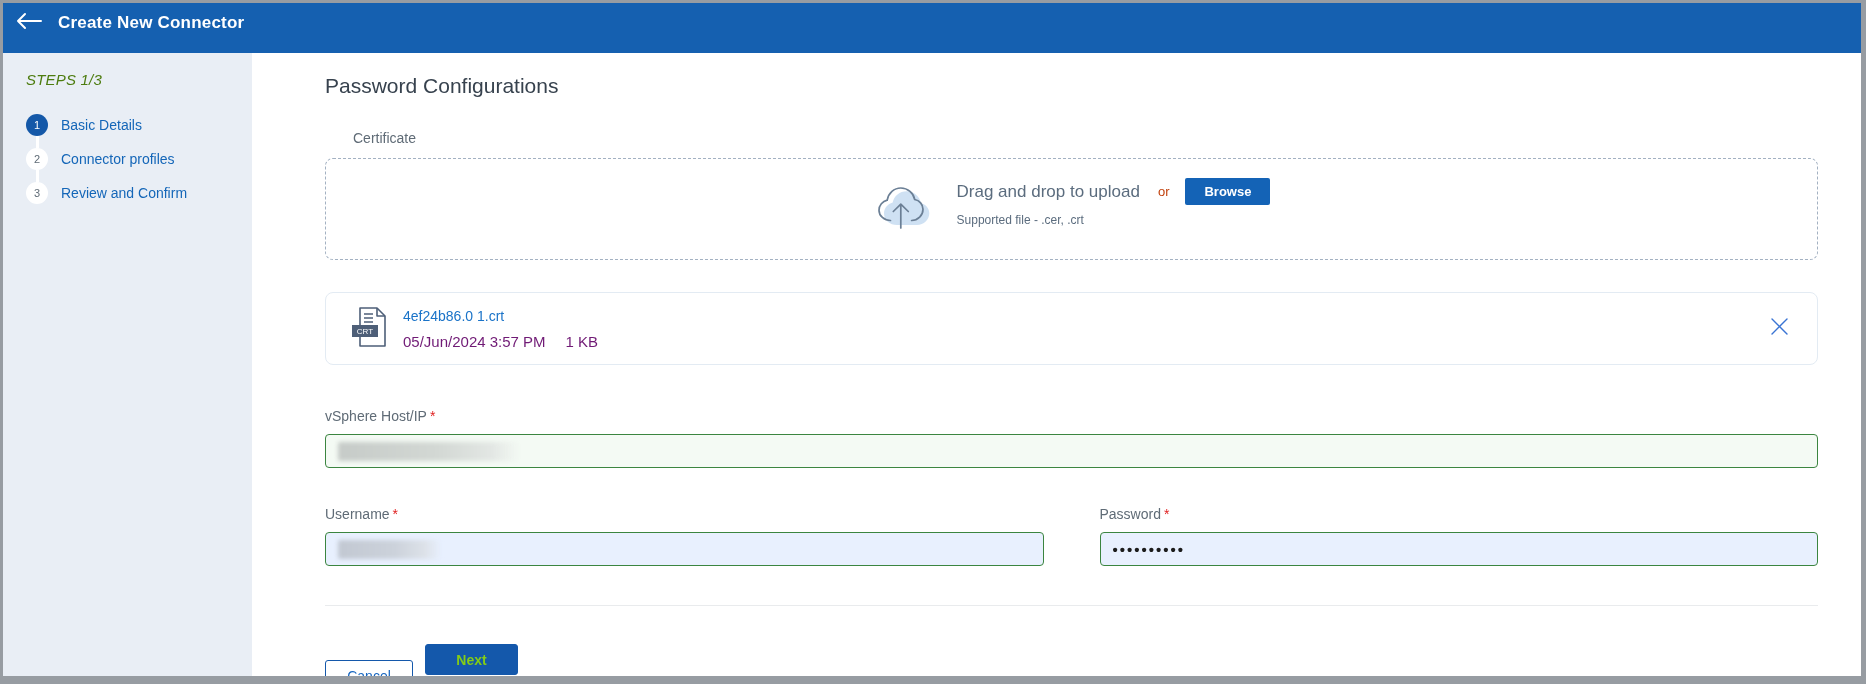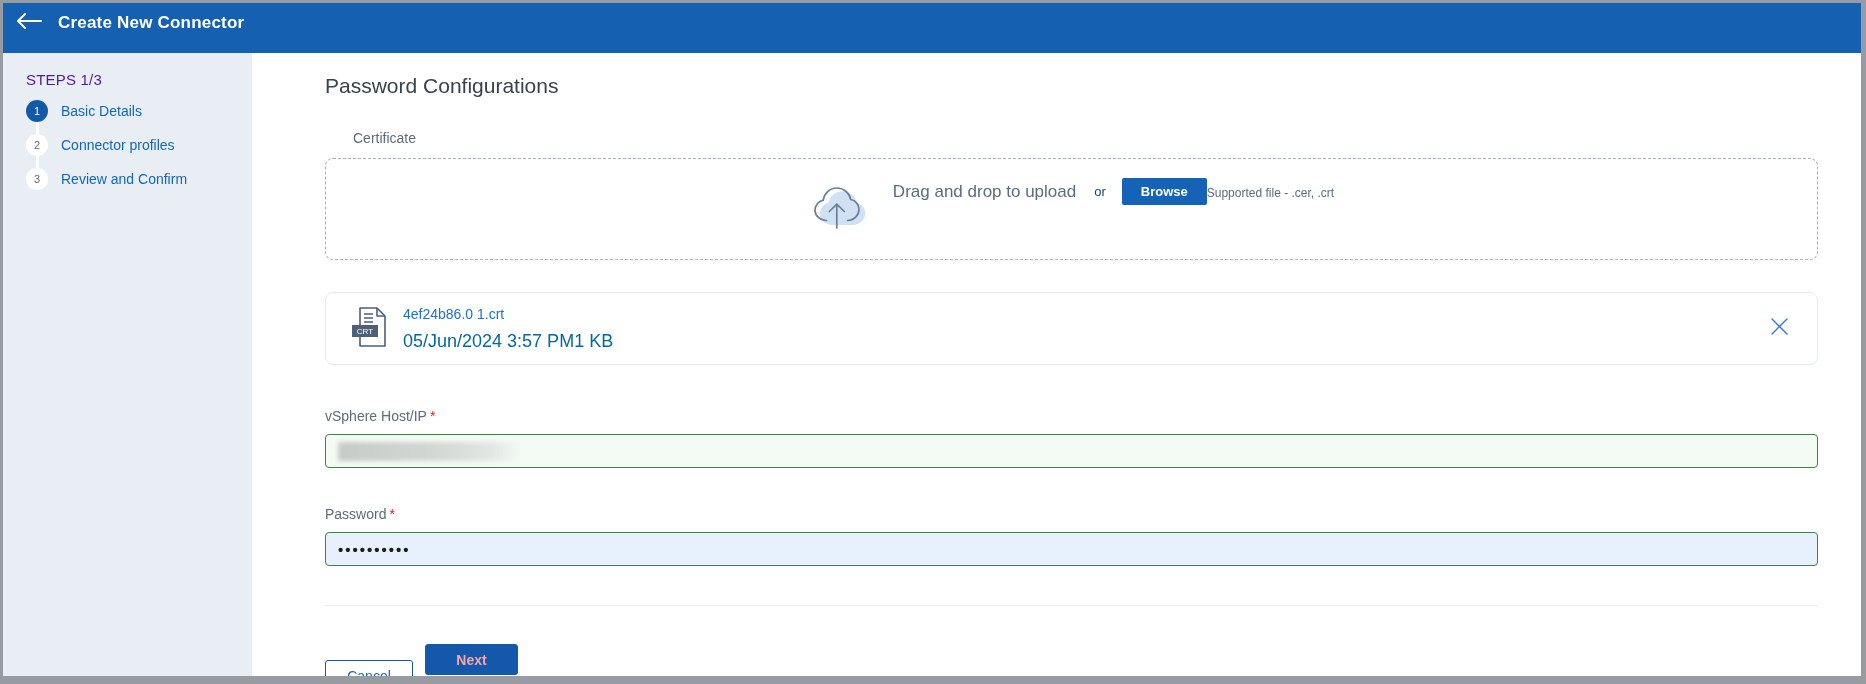--- a/index.html
+++ b/index.html
@@ -10,50 +10,50 @@
   
   .topbar { height: 50px; flex: 0 0 50px; background: #1560b0; display: flex; align-items: center; padding: 0 18px 11px 12px; gap: 16px; }
   .back-btn { display: flex; align-items: center; cursor: pointer; }
   .topbar-title { color: #ffffff; font-size: 17px; font-weight: bold; letter-spacing: .2px; }
 
   
   .body { flex: 1; display: flex; min-height: 0; }
 
   
   .sidebar { width: 249px; flex: 0 0 249px; background: #e9eef5; padding: 18px 10px 0 23px; }
-  .steps-label { font-size: 15px; color: #4c1d95; letter-spacing: .2px; margin-bottom: 12px; }
+  .steps-label { font-size: 15px; color: #4d7c0f; letter-spacing: .2px; margin-bottom: 26px; font-style: italic; }
   .step { display: flex; align-items: center; gap: 13px; position: relative; margin-bottom: 12px; height: 22px; }
   .step:not(:last-child)::after { content:""; position: absolute; left: 10px; top: 22px; width: 3px; height: 12px; background: #ffffff; }
   .step-circle { width: 22px; height: 22px; border-radius: 50%; display: flex; align-items: center; justify-content: center; font-size: 11px; z-index: 1; }
   .step-circle.active { background: #1458a8; color: #ffffff; }
   .step-circle.inactive { background: #ffffff; color: #5f6b76; }
   .step-label { font-size: 14px; color: #1466b8; cursor: pointer; }
 
   
   .content { flex: 1; background: #ffffff; padding: 21px 43px 0 73px; }
   .page-title { font-size: 21px; font-weight: 400; color: #37424e; margin-bottom: 32px; }
   .field-label { font-size: 14px; color: #5f6b76; }
   .req { color: #e02020; margin-left: 3px; }
 
   
   .cert-label { margin-bottom: 12px; margin-left: 28px; }
   .dropzone { height: 102px; border: 1.5px dashed #a3b1c2; border-radius: 8px; display: flex; align-items: center; justify-content: center; }
   .dz-inner { display: flex; align-items: flex-start; gap: 22px; }
-  .dz-texts { display: flex; }
+  .dz-texts { display: flex; flex-direction: column; }
   .dz-row { display: flex; align-items: center; }
   .dz-drag { font-size: 17px; color: #5b6c7e; }
-  .dz-or { font-size: 13px; color: #0c4a6e; margin: 0 16px 0 18px; }
+  .dz-or { font-size: 13px; color: #c2410c; margin: 0 16px 0 18px; }
   .browse-btn { background: #1463b6; color: #ffffff; border: none; font-family: inherit; font-size: 13px; font-weight: bold; padding: 6px 19px; border-radius: 2px; cursor: pointer; }
   .dz-supported { font-size: 12px; color: #5b6c7e; margin-top: 8px; }
 
   
   .file-card { margin-top: 32px; height: 73px; border: 1px solid #e3ebf3; border-radius: 8px; display: flex; align-items: center; padding: 0 28px 0 24px; gap: 15px; background: #ffffff; }
   .file-info { display: flex; flex-direction: column; gap: 9px; }
   .file-name { font-size: 14px; color: #1a73c8; cursor: pointer; }
-  .file-meta { font-size: 18px; color: #0369a1; display: flex; }
+  .file-meta { font-size: 15px; color: #701a75; display: flex; gap: 20px; }
   .file-size { }
   .file-spacer { flex: 1; }
   .file-close { cursor: pointer; display: flex; align-items: center; }
 
   
   .host-field { margin-top: 43px; }
   .input-box { margin-top: 10px; height: 34px; border: 1.5px solid #3b8540; border-radius: 4px; display: flex; align-items: center; padding: 0 12px; }
   .input-green { background: #f4faf4; }
   .input-blue { background: #e8f0fe; }
   .redacted { height: 19px; border-radius: 2px; filter: blur(2px); }
@@ -63,21 +63,21 @@
 
   .two-col { margin-top: 38px; display: flex; gap: 56px; }
   .two-col .col { flex: 1; }
 
   .divider { margin-top: 39px; border-top: 1px solid #e9ebed; }
 
   
   .actions { margin-top: 38px; display: flex; gap: 12px; }
   .btn { height: 31px; border-radius: 3px; font-family: inherit; font-size: 14px; cursor: pointer; }
   .btn-cancel { width: 88px; background: #ffffff; border: 1px solid #1458ab; color: #1766c0; margin-top: 16px; }
-  .btn-next { width: 93px; background: #1458ab; border: 1px solid #1458ab; color: #fca5a5; font-weight: bold; }
+  .btn-next { width: 93px; background: #1458ab; border: 1px solid #1458ab; color: #84cc16; font-weight: bold; }
 </style>
 </head>
 <body>
 
 <div class="frame">
   <div class="window">
 
     <header class="topbar">
       <span class="back-btn">
         <span>
@@ -165,20 +165,28 @@
             <span>vSphere Host/IP</span><span class="req">*</span>
           </div>
           <div class="input-box input-green">
             <span class="redacted redacted-host"></span>
           </div>
         </div>
 
         <div class="two-col">
           <div class="col">
             <div class="field-label">
+              <span>Username</span><span class="req">*</span>
+            </div>
+            <div class="input-box input-blue">
+              <span class="redacted redacted-user"></span>
+            </div>
+          </div>
+          <div class="col">
+            <div class="field-label">
               <span>Password</span><span class="req">*</span>
             </div>
             <div class="input-box input-blue">
               <span class="password-dots">••••••••••</span>
             </div>
           </div>
         </div>
 
         <div class="divider"></div>
 

